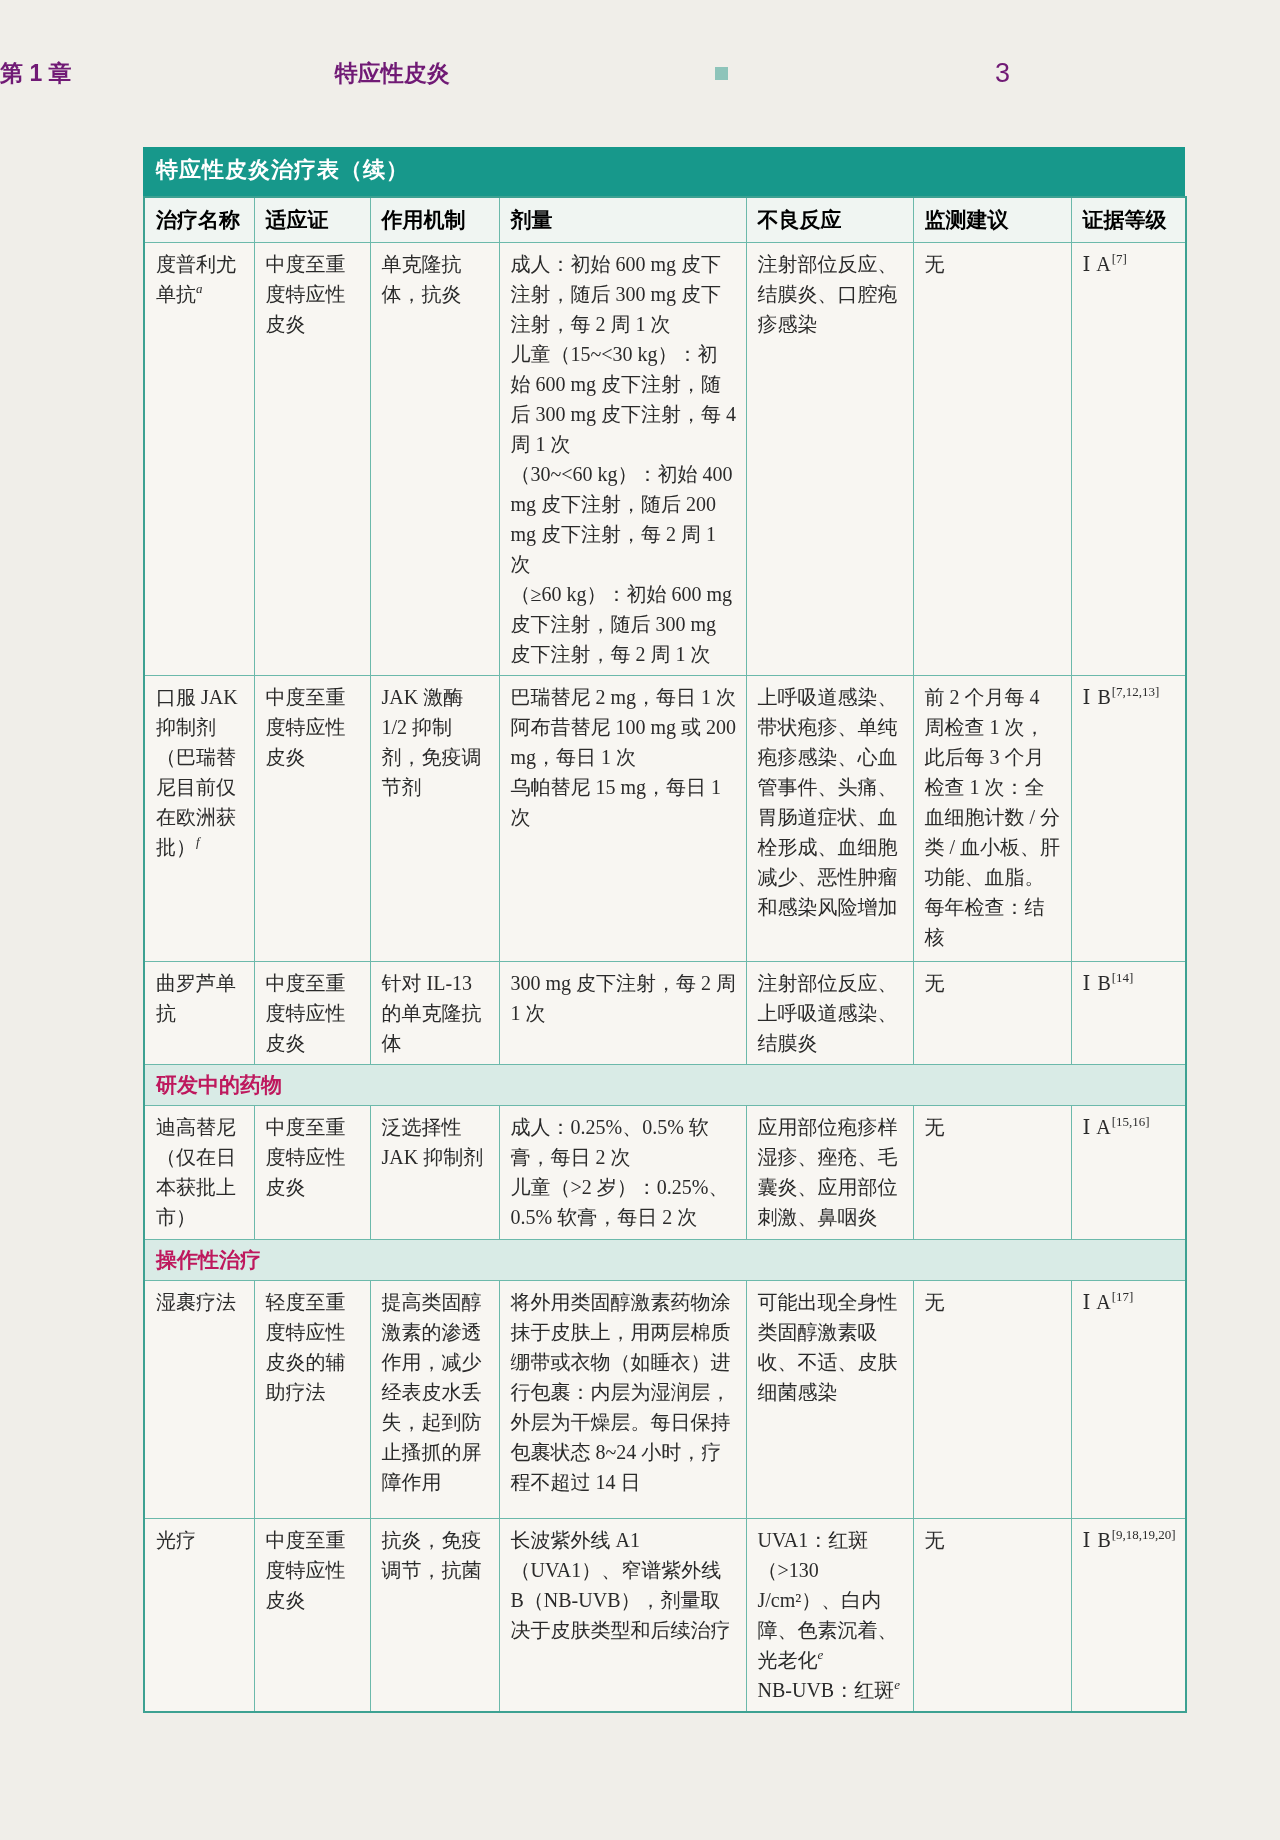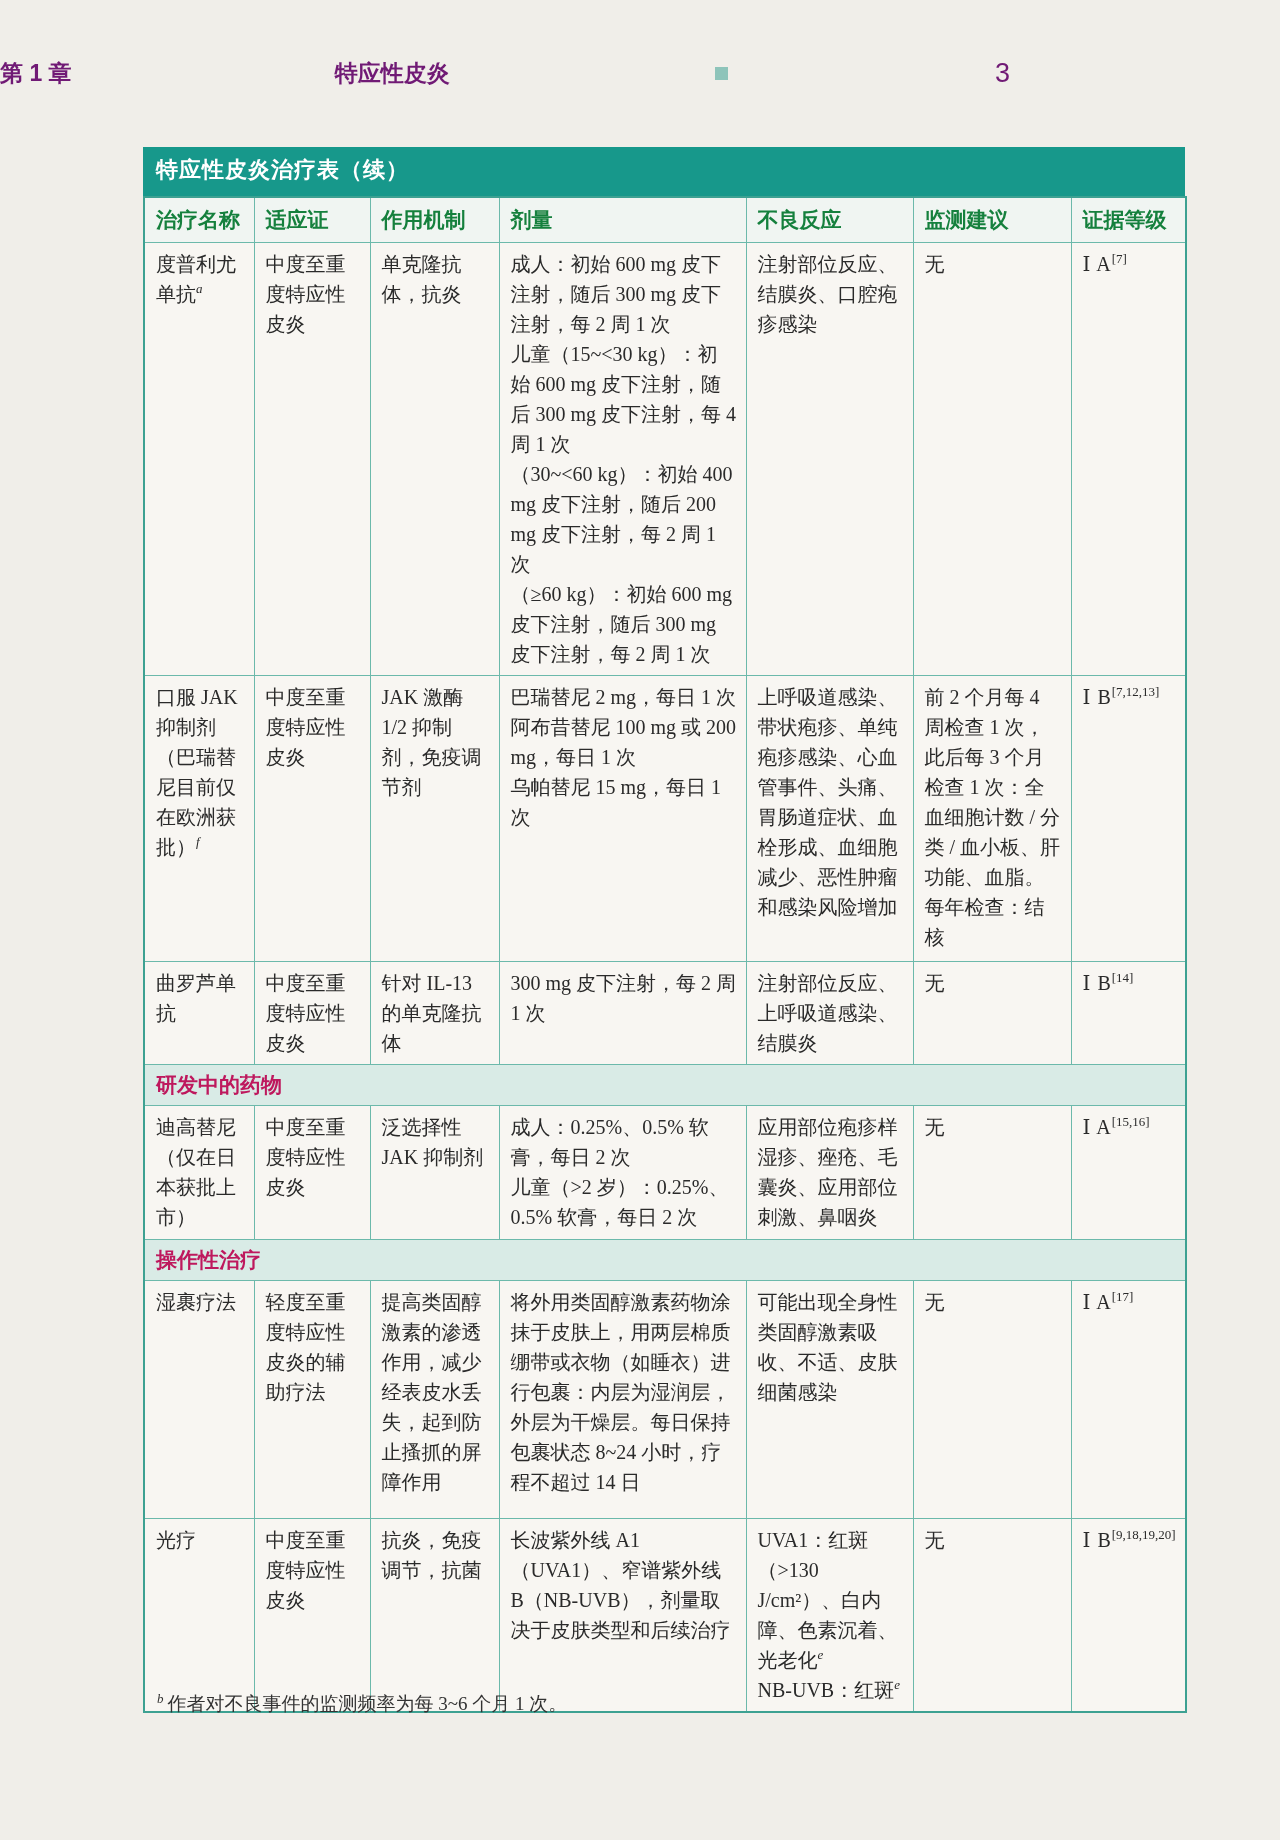--- a/index.html
+++ b/index.html
@@ -45,21 +45,21 @@
     vertical-align: top;
     padding: 6px 8px 6px 11px;
     box-sizing: border-box;
     font-size: 20px; line-height: 30px;
     text-align: left;
     overflow: hidden;
   }
   table.grid { border: 2px solid #3da192; }
   table.grid th {
     font-family: "Liberation Sans", "DejaVu Sans", sans-serif;
-    color: #15803d; background: #f0f5f2;
+    color: #000000; background: #f0f5f2;
     font-size: 21px; font-weight: bold;
     height: 44px; line-height: 32px;
   }
   tr.section-row td {
     background: #d9ebe6;
     font-family: Liberation Serif, serif;
     font-weight: bold; font-size: 21px;
     height: 40px; line-height: 28px;
     color: #be185d;
   }
@@ -250,18 +250,15 @@
         <td>
               <div class="para">无</div>
             </td>
         <td><span class="ev">Ⅰ B</span><sup class="rsup">[9,18,19,20]</sup></td>
       </tr>
     </tbody>
       </table>
   </div>
 
   <div class="footnotes">
-    <div class="footnote fn2">
-      <sup class="lsup">b</sup><span>作者对不良事件的监测频率为每 3~6 个月 1 次。</span>
-    </div>
   </div>
 
 </div>
 
 </body></html>

